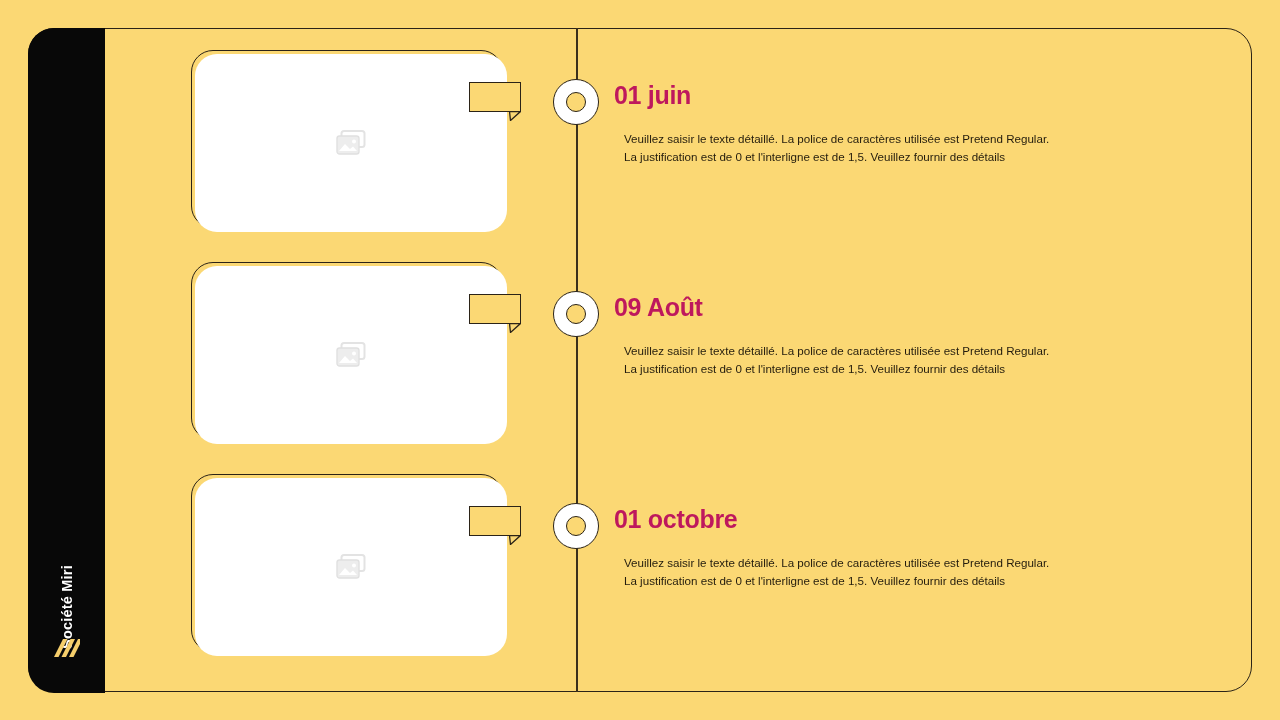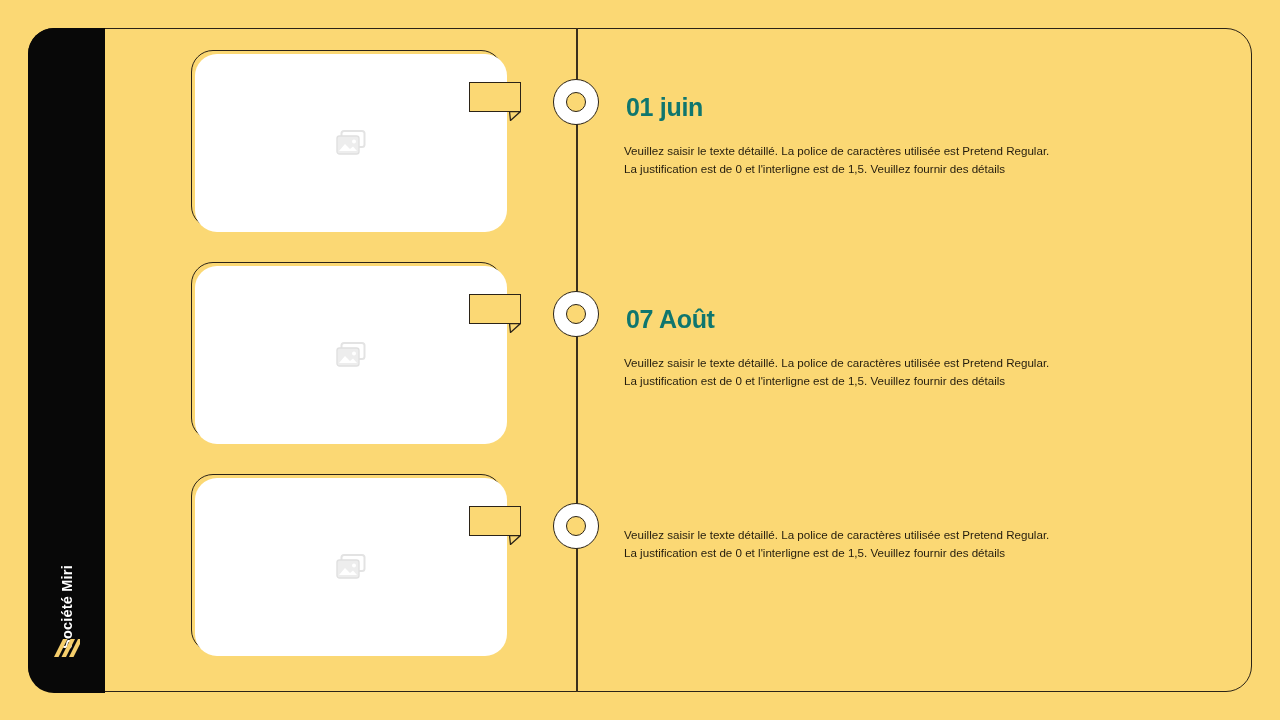--- a/index.html
+++ b/index.html
@@ -178,24 +178,24 @@
   }
 
   
   .entry-text {
     position: absolute;
     left: 614px;
     top: 82px;
     width: 470px;
   }
   .entry-title {
-    margin: 12px;
+    margin: 0;
     font-size: 25px;
     font-weight: bold;
-    color: #0f766e;
+    color: #be185d;
     letter-spacing: -0.3px;
     line-height: 1.1;
   }
   .entry-body {
     margin: 10px;
     margin-top: 20px;
     font-size: 11.6px;
     font-weight: normal;
     color: #231c0d;
     line-height: 1.56;
@@ -278,21 +278,21 @@
         </svg>
       </div>
     </div>
 
     <div class="node">
       <div class="node-ring"></div>
       <div class="node-core"></div>
     </div>
 
     <div class="entry-text">
-      <h2 class="entry-title">07 Août</h2>
+      <h2 class="entry-title">09 Août</h2>
       <p class="entry-body">Veuillez saisir le texte détaillé. La police de caractères utilisée est Pretend Regular. La justification est de 0 et l'interligne est de 1,5. Veuillez fournir des détails</p>
     </div>
   </div>
 
   <div class="row row-3">
 
     <div class="card">
       <div class="card-outline"></div>
       <div class="card-face">
         <span class="card-placeholder-icon">
@@ -311,17 +311,18 @@
         </svg>
       </div>
     </div>
 
     <div class="node">
       <div class="node-ring"></div>
       <div class="node-core"></div>
     </div>
 
     <div class="entry-text">
+      <h2 class="entry-title">01 octobre</h2>
       <p class="entry-body">Veuillez saisir le texte détaillé. La police de caractères utilisée est Pretend Regular. La justification est de 0 et l'interligne est de 1,5. Veuillez fournir des détails</p>
     </div>
   </div>
 
 </div>
 
 </body></html>

